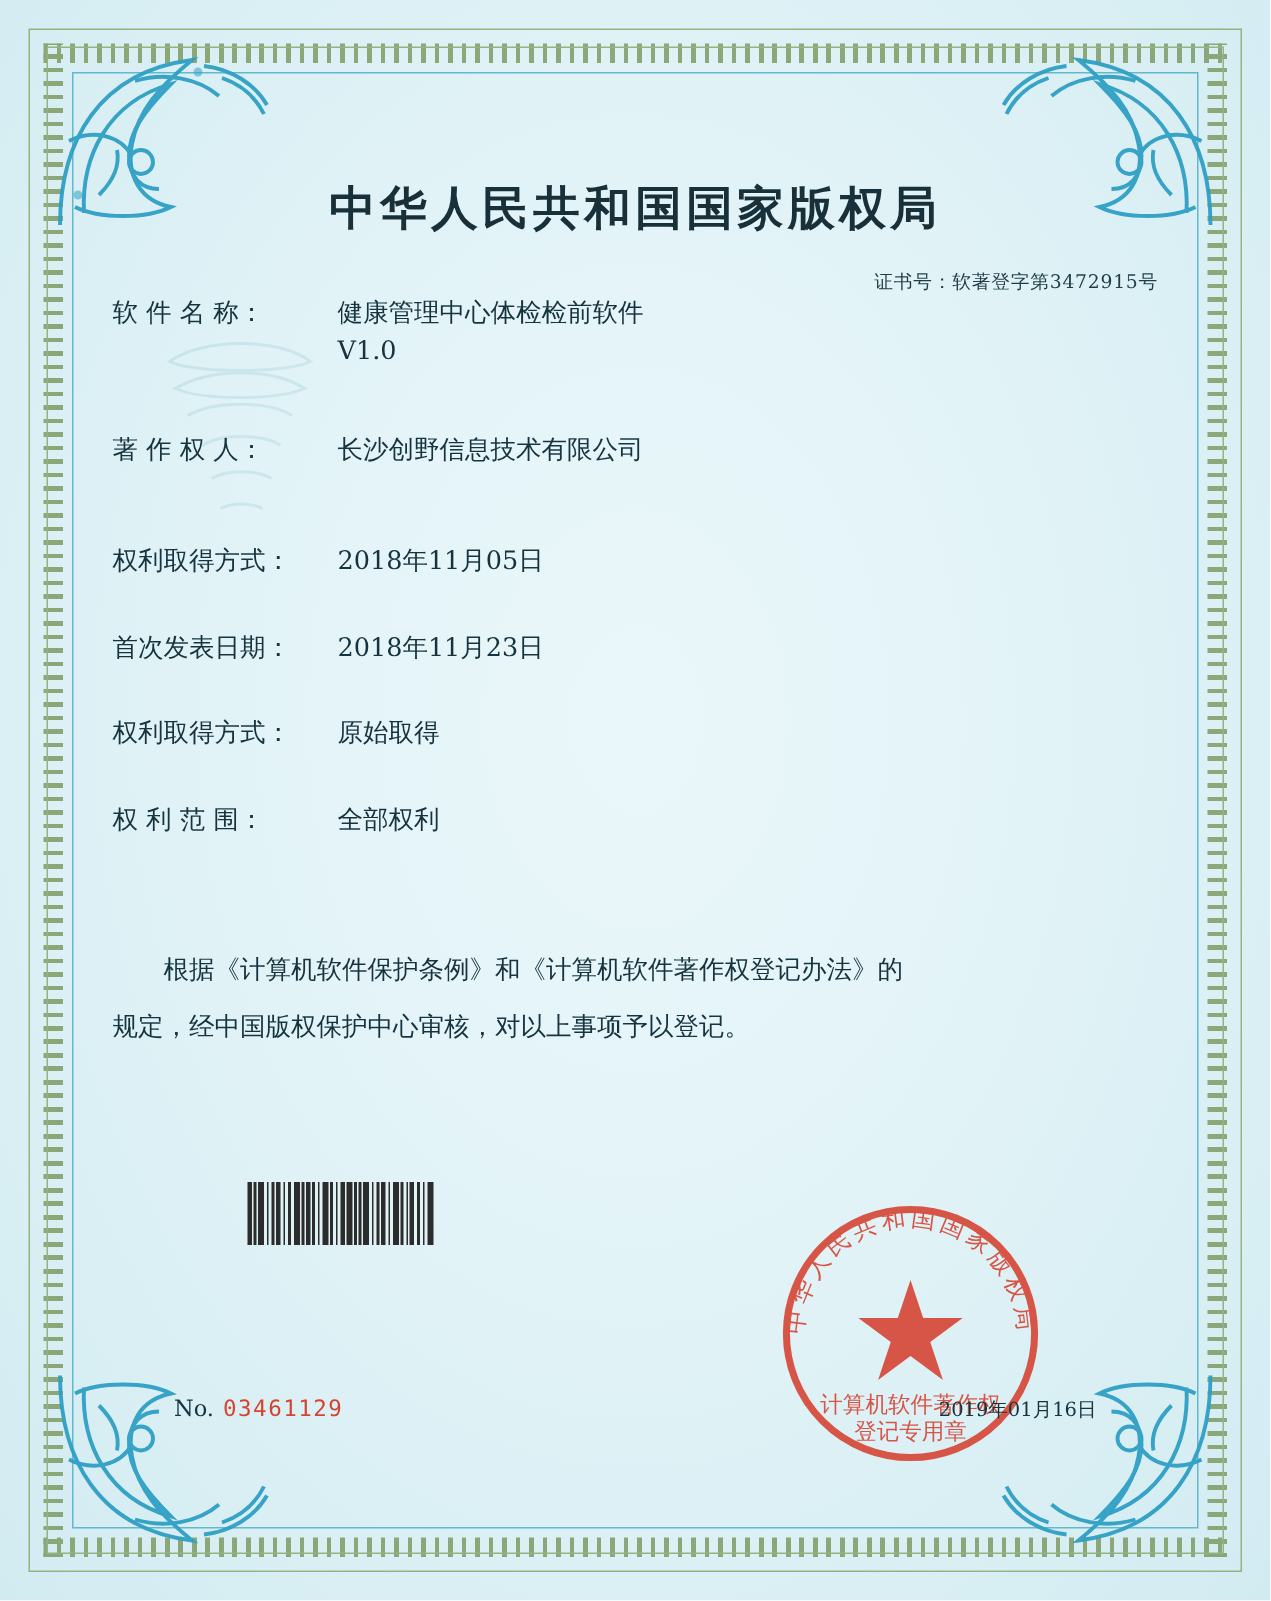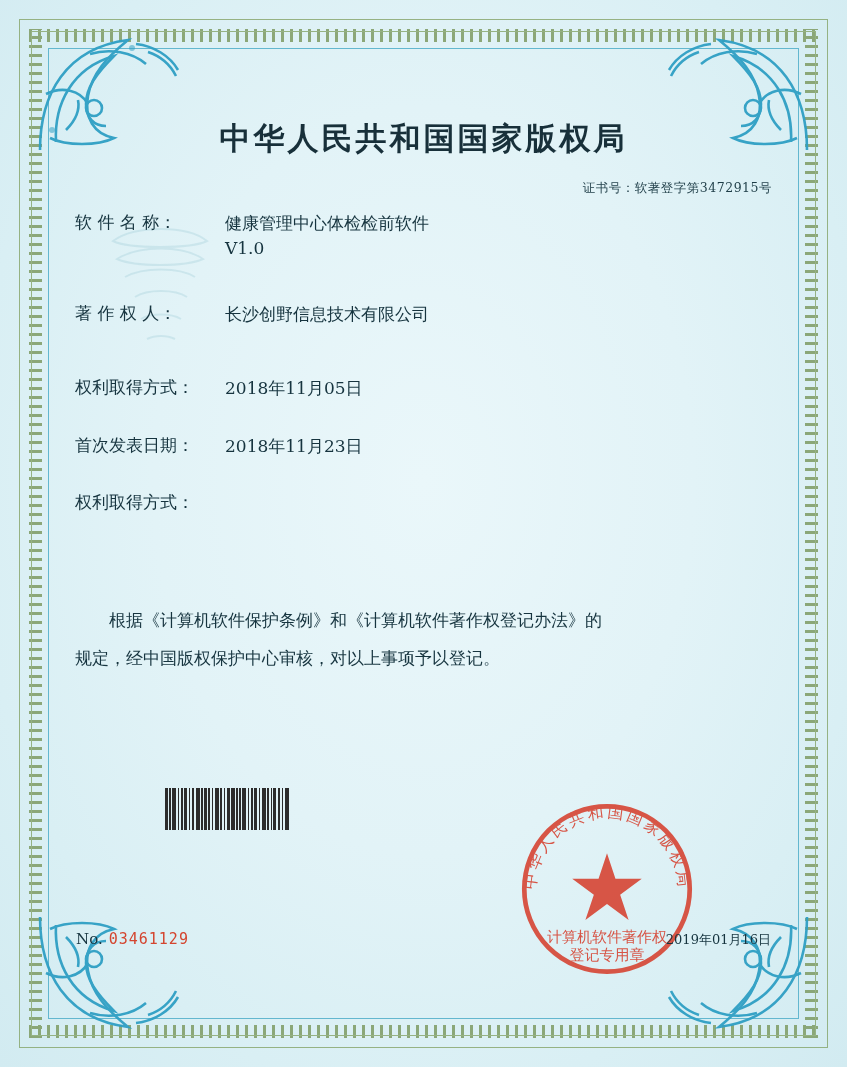--- a/index.html
+++ b/index.html
@@ -98,21 +98,21 @@
   .cert-no-line {
     margin-top: 20px;
     text-align: right;
     font-size: 12.5px;
     color: #1e3d47;
     font-family: "DejaVu Serif", "Liberation Serif", serif;
     letter-spacing: .5px;
   }
   .cert-no-line .label { margin-right: 0; }
 
-  .fields { margin-top: 14px; }
+  .fields { }
   .field-row {
     display: flex;
     align-items: flex-start;
     margin-bottom: 15px;
     font-size: 17px;
     color: #16343f;
     font-family: "DejaVu Serif", "Liberation Serif", serif;
   }
   .field-label {
     width: 150px;
@@ -162,21 +162,21 @@
     height: 188px;
     opacity: .86;
   }
   .seal svg { width: 100%; height: 100%; }
 
   
   .footer {
     position: absolute;
     left: 0; right: 0;
     top: 930px;
-    padding: 0 76px;
+    padding: 0 116px;
     box-sizing: border-box;
     display: flex;
     justify-content: space-between;
     align-items: baseline;
   }
   .serial {
     color: #d4452f;
     font-family: "DejaVu Sans Mono", monospace;
     font-size: 15px;
     letter-spacing: 1px;
@@ -312,24 +312,29 @@
 
       <div class="field-row">
         <div class="field-label">首次发表日期：</div>
         <div class="field-value">2018年11月23日</div>
       </div>
 
       <div class="gap-mid"></div>
 
       <div class="field-row">
         <div class="field-label">权利取得方式：</div>
+        <div class="field-value">原始取得</div>
       </div>
 
       <div class="gap-mid"></div>
 
+      <div class="field-row">
+        <div class="field-label">权 利 范 围：</div>
+        <div class="field-value">全部权利</div>
+      </div>
 
       <div class="gap-mid"></div>
 
 
     </div>
 
     <div class="statement">
       <span>根据《计算机软件保护条例》和《计算机软件著作权登记办法》的</span>
     </div>
     <div class="statement" style="margin-top:2px; text-indent:0;">

